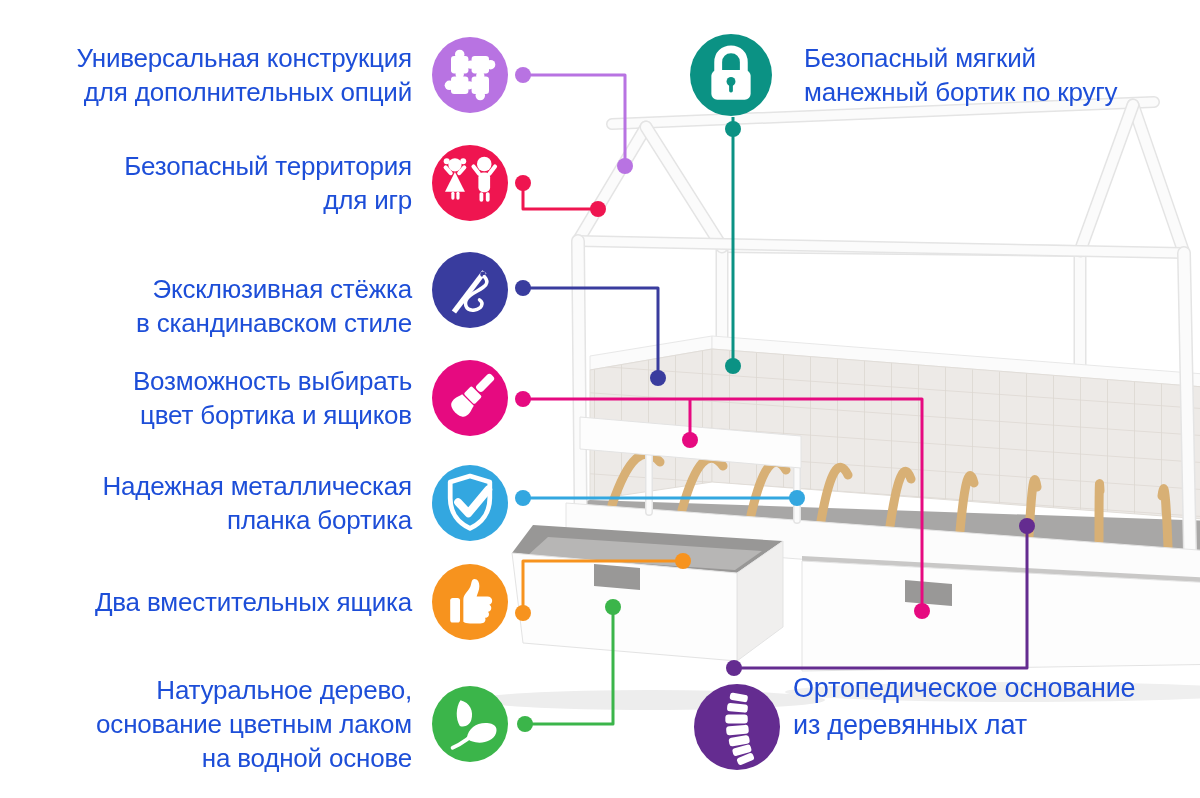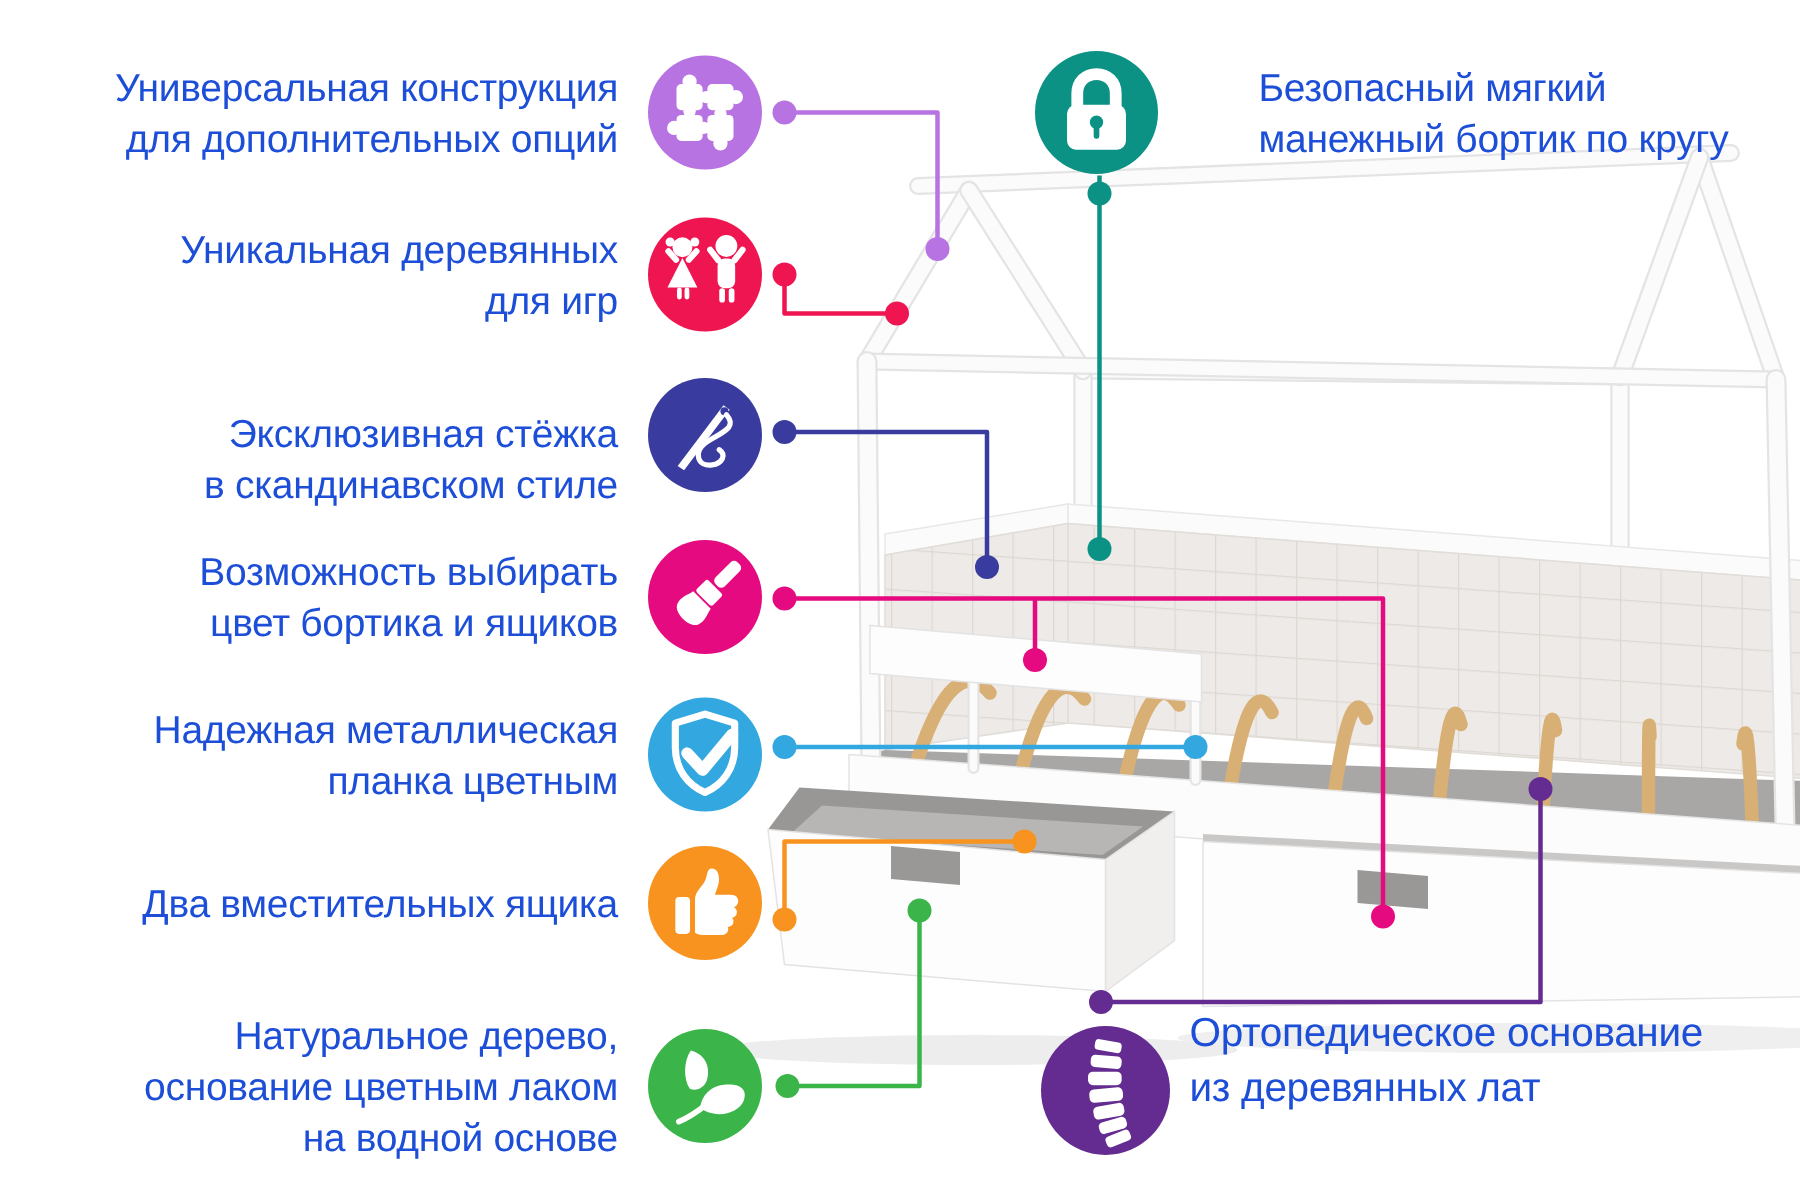--- a/index.html
+++ b/index.html
@@ -172,34 +172,34 @@
     <g>
       <polyline class="connector" points="1027,526 1027,668 734,668" stroke="#642c90"></polyline>
       <circle r="8" cx="1027" cy="526" fill="#642c90"></circle>
       <circle r="8" cx="734" cy="668" fill="#642c90"></circle>
     </g>
   </g>
 </svg>
 
 <div class="feat-text left" style="top:41px">Универсальная конструкция
 для дополнительных опций</div>
-<div class="feat-text left" style="top:149px">Уникальная деревянных
+<div class="feat-text left" style="top:149px">Безопасный территория
 для игр</div>
 <div class="feat-text left" style="top:272px">Эксклюзивная стёжка
 в скандинавском стиле</div>
 <div class="feat-text left" style="top:364px">Возможность выбирать
 цвет бортика и ящиков</div>
 <div class="feat-text left" style="top:469px">Надежная металлическая
-планка цветным</div>
+планка бортика</div>
 <div class="feat-text left" style="top:585px">Два вместительных ящика</div>
 <div class="feat-text left" style="top:673px">Натуральное дерево,
 основание цветным лаком
 на водной основе</div>
 
-<div class="feat-text rightcol" style="left:839px;top:41px">Безопасный мягкий
+<div class="feat-text rightcol" style="left:804px;top:41px">Безопасный мягкий
 манежный бортик по кругу</div>
 <div class="feat-text rightcol big" style="left:793px;top:670px">Ортопедическое основание
 из деревянных лат</div>
 
 <div class="feat-icon w76" style="left: 432px; top: 37px; background-color: rgb(184, 115, 226); color: rgb(184, 115, 226);">
   <svg viewBox="0 0 48 48" class="glyph">
     <rect x="12" y="12" width="11" height="11" rx="2"></rect>
       <rect x="25" y="12" width="11" height="11" rx="2"></rect>
     <rect x="12" y="25" width="11" height="11" rx="2"></rect>
       <rect x="25" y="25" width="11" height="11" rx="2"></rect>

